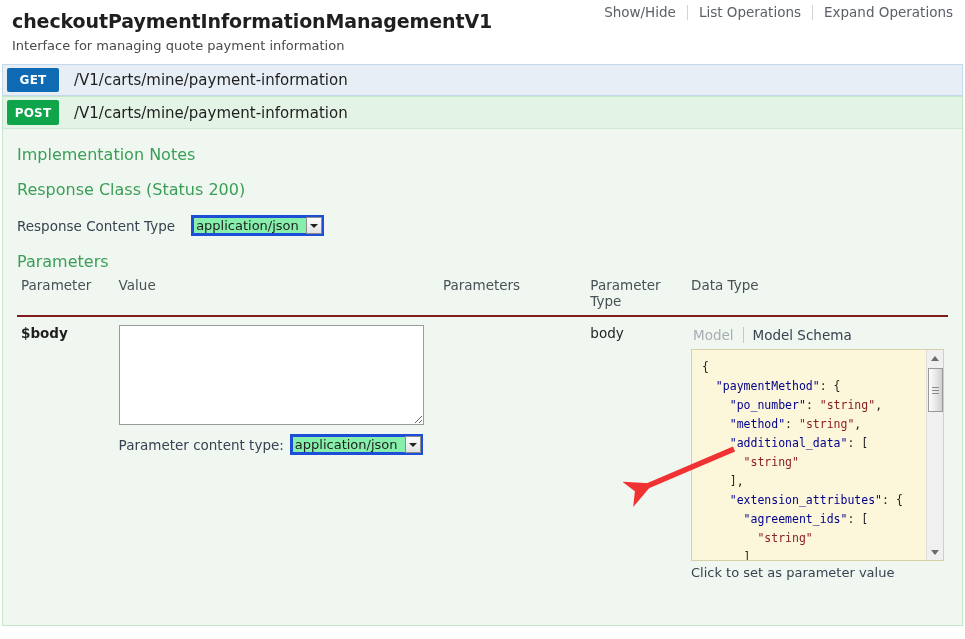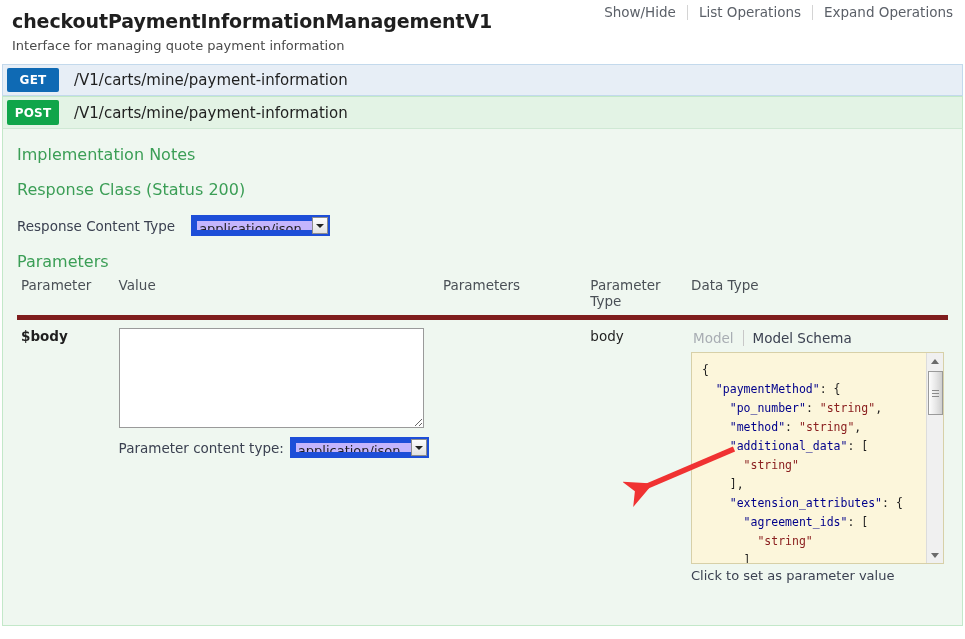--- a/index.html
+++ b/index.html
@@ -143,22 +143,22 @@
     gap: 10px;
   }
   .content-type-row .lbl { margin-right: 6px; }
 
   
   select.ctype {
     font-family: "DejaVu Sans", "Liberation Sans", sans-serif;
     font-size: 13px;
     height: 21px;
     padding: 0 2px;
-    border: 6px solid #1d4ed8;
-    background: #c4b5fd;
+    border: 3px solid #1d4ed8;
+    background: #86efac;
     color: #1f1f1f;
     border-radius: 0;
     -webkit-appearance: none;
     -moz-appearance: none;
     appearance: none;
     padding-right: 22px;
     background-image: none;
   }
   .select-wrap { position: relative; display: inline-block; }
   .select-wrap .arrow-btn {
@@ -189,21 +189,21 @@
     border-collapse: collapse;
     margin-top: 2px;
   }
   table.params th {
     text-align: left;
     font-weight: normal;
     font-size: 13.5px;
     color: #4a5056;
     padding: 2px 4px 6px 4px;
     vertical-align: top;
-    border-bottom: 5px solid #7f1d1d;
+    border-bottom: 2px solid #7f1d1d;
     line-height: 16px;
   }
   table.params td {
     vertical-align: top;
     padding: 8px 4px 4px 4px;
     font-size: 13.5px;
     color: #1f1f1f;
   }
   th.c-param { width: 96px; }
   th.c-value { width: 320px; }

